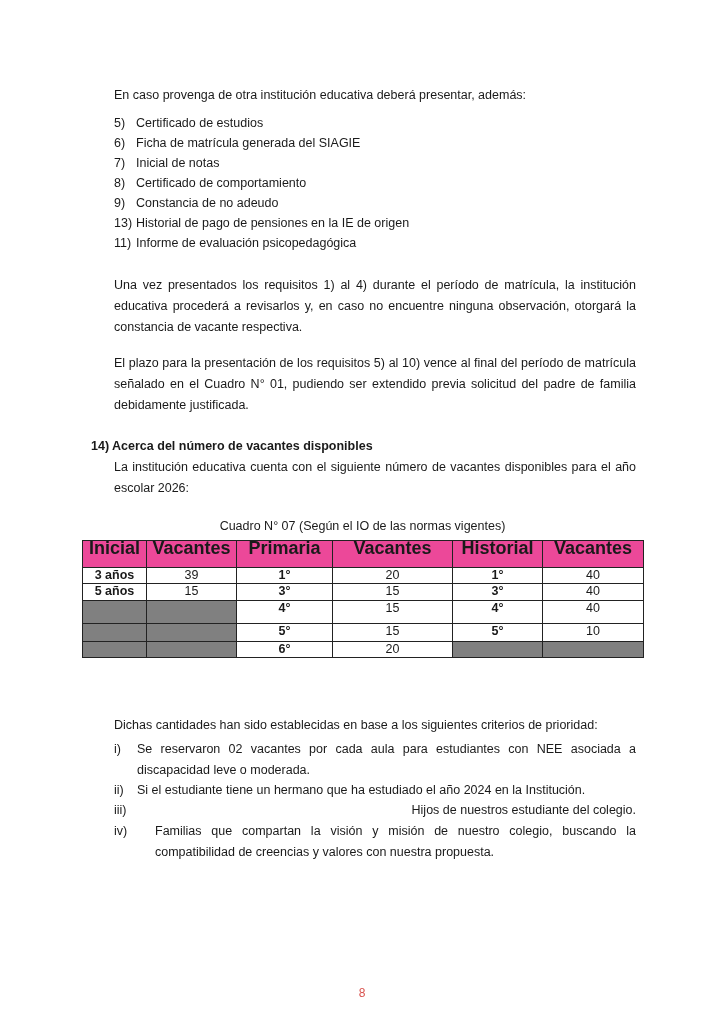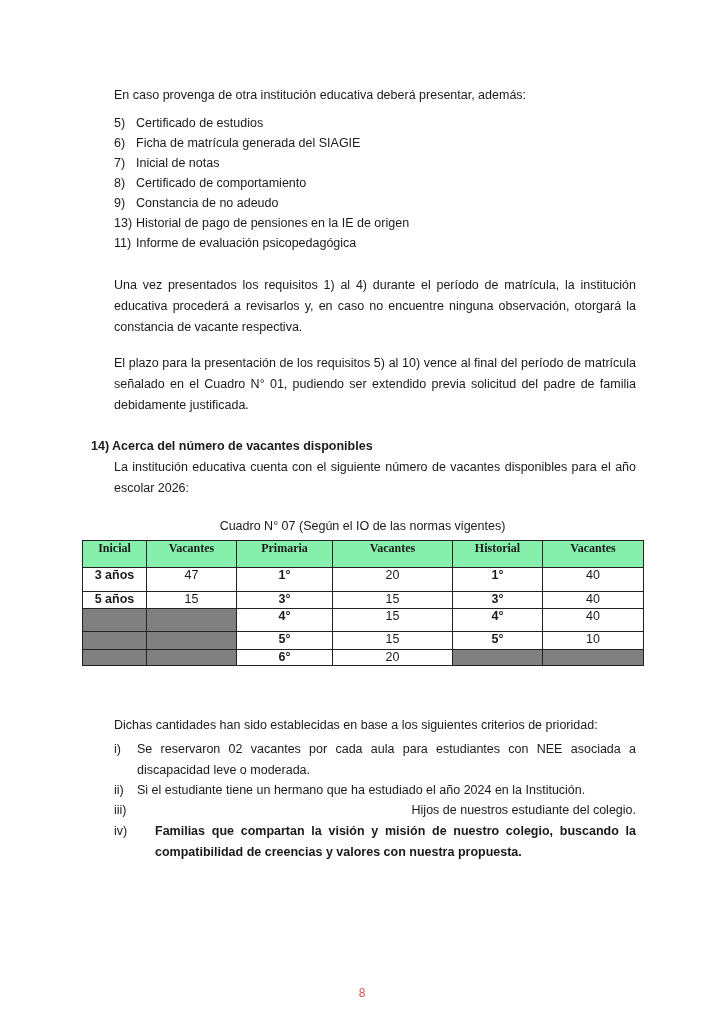--- a/index.html
+++ b/index.html
@@ -7,21 +7,21 @@
          font-family:"Liberation Sans", sans-serif; color:#1a1a1a; font-size:12.5px; }
   .abs { position:absolute; }
   .p { left:114px; width:522px; line-height:21px; text-align:justify; }
   .li { left:114px; line-height:20px; white-space:nowrap; }
   .li .num { display:inline-block; width:22px; }
   .h { left:91px; font-weight:bold; }
   .caption { left:82px; width:561px; text-align:center; top:519px; }
   table.vac { position:absolute; left:82px; top:540px; width:561px; border-collapse:collapse;
               table-layout:fixed; font-size:12.5px; }
   table.vac td, table.vac th { border:1.3px solid #222; padding:0; text-align:center; vertical-align:top; line-height:15px; }
-  table.vac th { background:#86efac; font-weight:bold; height:26px; font-size:12px;font-family:Liberation Serif, serif; }
+  table.vac th { background:#ec4899; font-weight:bold; height:26px; font-size:18px; }
   table.vac td.lab { font-weight:bold; }
   table.vac td.gray { background:#808080; }
   .crit { line-height:20.5px; }
   .pagenum { left:0; width:724px; text-align:center; top:986px; color:#d9534f; font-size:12px; }
 </style>
 </head>
 <body>
 
 <div class="abs" style="left:114px;top:88px;">En caso provenga de otra institución educativa deberá presentar, además:</div>
 
@@ -54,23 +54,23 @@
   </colgroup>
   <tbody>
       <tr>
     <th>Inicial</th>
     <th>Vacantes</th>
     <th>Primaria</th>
     <th>Vacantes</th>
     <th>Historial</th>
     <th>Vacantes</th>
   </tr>
-  <tr style="height:24px;">
+  <tr style="height:16px;">
     <td class="lab">3 años</td>
-    <td>47</td>
+    <td>39</td>
     <td class="lab">1°</td>
     <td>20</td>
     <td class="lab">1°</td>
     <td>40</td>
   </tr>
   <tr style="height:17px;">
     <td class="lab">5 años</td>
     <td>15</td>
     <td class="lab">3°</td>
     <td>15</td>
@@ -114,17 +114,17 @@
   <div class="abs crit" style="top:780px;left:114px;width:522px;">
     <span style="position:absolute;left:0;">ii)</span>
     <div style="margin-left:23px;">Si el estudiante tiene un hermano que ha estudiado el año 2024 en la Institución.</div>
   </div>
   <div class="abs crit" style="top:800px;left:114px;width:522px;text-align:right;">
     <span style="position:absolute;left:0;">iii)</span>
     <div style="margin-left:41px;">Hijos de nuestros estudiante del colegio.</div>
   </div>
   <div class="abs crit" style="top:821px;left:114px;width:522px;">
     <span style="position:absolute;left:0;">iv)</span>
-    <div style="margin-left:41px;text-align:justify;font-weight:bold;">Familias que compartan la visión y misión de nuestro colegio, buscando la compatibilidad de creencias y valores con nuestra propuesta.</div>
+    <div style="margin-left:41px;text-align:justify;">Familias que compartan la visión y misión de nuestro colegio, buscando la compatibilidad de creencias y valores con nuestra propuesta.</div>
   </div>
 </div>
 
 <div class="abs pagenum">8</div>
 
 </body></html>

